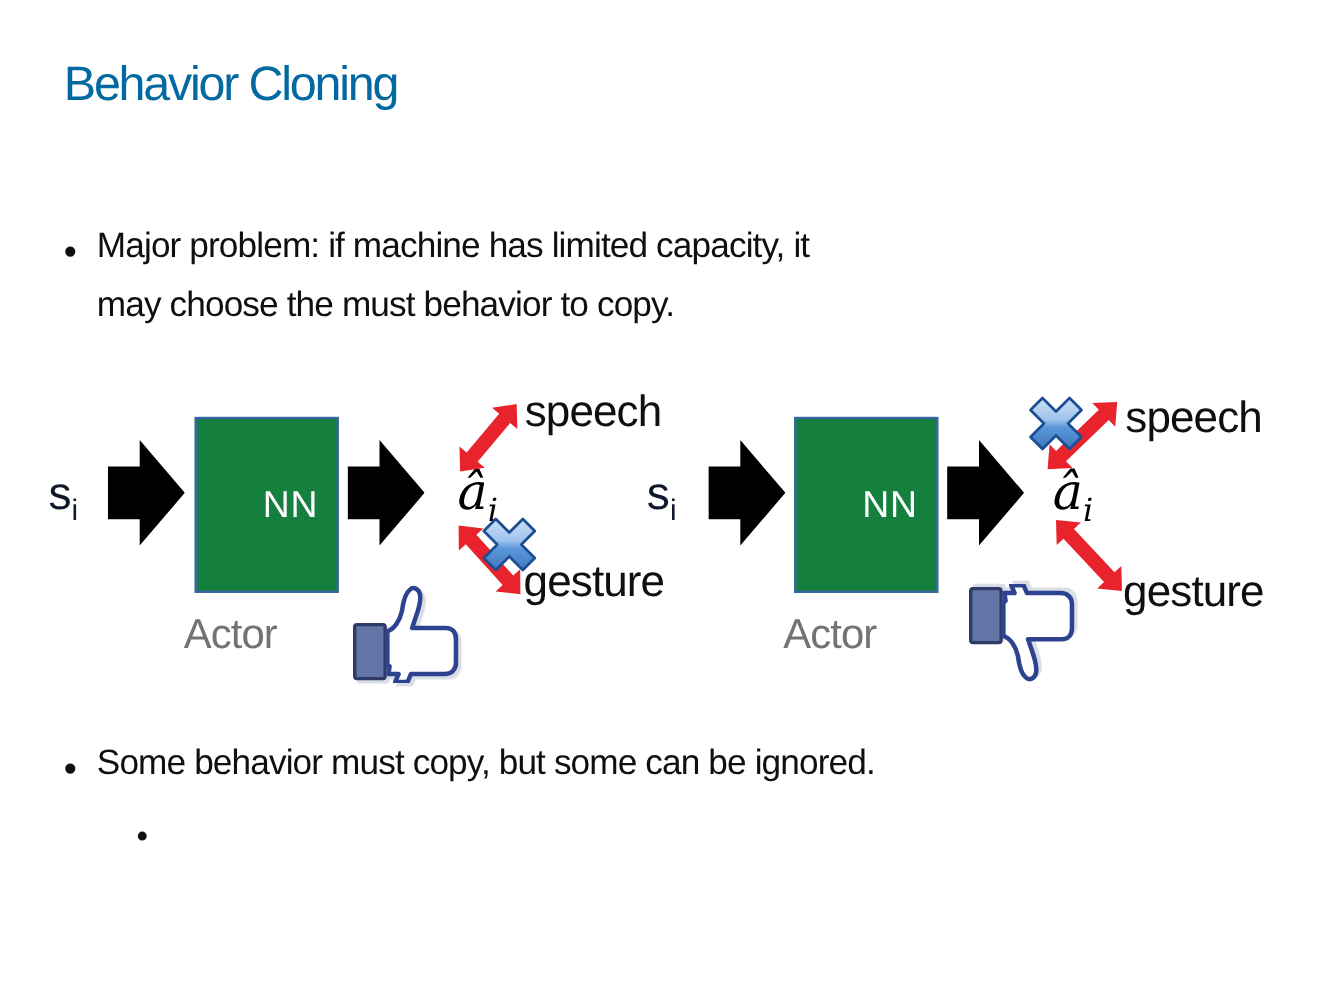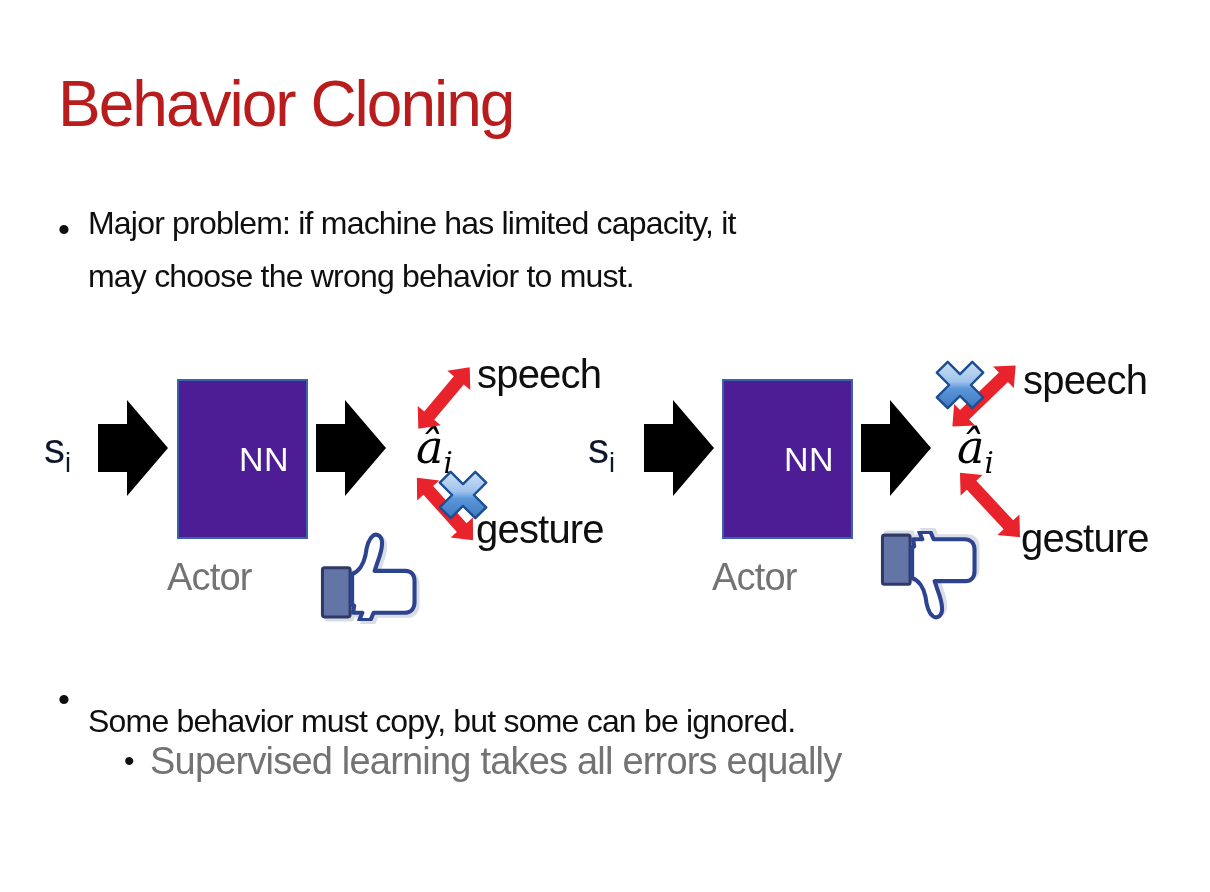--- a/index.html
+++ b/index.html
@@ -2,27 +2,27 @@
 <html><head>
 <meta charset="utf-8">
 <style>
   html,body{margin:0;padding:0;background:#888;}
   .slide{
     position:relative; width:1210px; height:892px; background:#ffffff;
     overflow:hidden; font-family:"Liberation Sans", sans-serif; color:#111;
   }
   .abs{position:absolute; white-space:nowrap;}
   .title{
-    font-size:64px; letter-spacing:-2px; color:#b91c1c; font-weight:400;margin-top:15px;
+    font-size:44px; letter-spacing:-2px; color:#0369a1; font-weight:400;
   }
   .body-line{font-size:32px; letter-spacing:-0.8px; color:#0f0f0f;}
   .sub-line{font-size:38px; letter-spacing:-0.8px; color:#737373;}
   .bullet-dot{font-size:34px; color:#0f0f0f;}
   .nn-box{
-    width:131px; height:160px; background:#4c1d95; border:2px solid #3A63A9;
+    width:131px; height:160px; background:#15803d; border:2px solid #3A63A9;
     box-sizing:border-box; display:flex; align-items:center; justify-content:center;padding-left:43px;
   }
   .nn-label{color:#ffffff; font-size:34px; letter-spacing:0.5px;}
   .state-label{font-size:42px; color:#0f172a;}
   .state-label sub{font-size:27px;}
   .math-label{font-family:"DejaVu Serif", serif; font-style:italic; font-size:46px; color:#000;margin-left:24px;}
   .math-label sub{font-size:29px;}
   .diagram-label{font-size:40px; letter-spacing:-0.8px; color:#0f0f0f;}
   .rot{transform-origin:center center;}
   svg{display:block;}
@@ -30,21 +30,21 @@
 </style>
 </head>
 <body>
 
 <div class="slide">
 
   <div class="abs title" style="left:58px; top:52px;">Behavior Cloning</div>
 
   <div class="abs bullet-dot" style="left:58px; top:210px;">•</div>
   <div class="abs body-line" style="left:88px; top:205px;">Major problem: if machine has limited capacity, it</div>
-  <div class="abs body-line" style="left:88px; top:258px;">may choose the wrong behavior to must.</div>
+  <div class="abs body-line" style="left:88px; top:258px;">may choose the must behavior to copy.</div>
 
   <div>
 
     <div class="abs state-label" style="left:44px; top:425px;"><span>s</span><sub>i</sub></div>
 
     <svg class="abs" style="left:98px; top:400px;" width="70" height="96" viewBox="0 0 70 96">
       <polygon points="0,24 29,24 29,0 70,48 29,96 29,72 0,72" fill="#000000"></polygon>
     </svg>
 
     <div class="abs nn-box" style="left:177px; top:379px;">
@@ -131,18 +131,17 @@
 
     <div class="abs sub-line" style="left:712px; top:556px;">Actor</div>
 
     <svg class="abs thumb-shadow" style="left:880px; top:531px; transform:scaleY(-1);" width="98" height="90" viewBox="0 0 95 88">
       <rect x="2" y="36" width="27" height="48" rx="2" stroke-width="3" stroke="#2F3B66" fill="#6375A6"></rect>
       <path d="M31,42 C37,40 42,33 44,24 C45,16 47,8 51,5 C54,2 59,4 60,9 C61,14 59,22 56,30 L53,39 L83,39 C89,39 92,43 92,49 L92,70 C92,76 88,80 82,80 L52,80 L49,87 L38,87 L41,80 L32,80 L33,73 L31,72 Z" stroke-width="4" stroke-linejoin="round" stroke="#2E4390" fill="#FFFFFF"></path>
     </svg>
   </div>
 
   <div class="abs bullet-dot" style="left:58px; top:680px;">•</div>
-  <div class="abs body-line" style="left:88px; top:675px;margin-top:28px;">Some behavior must copy, but some can be ignored.</div>
+  <div class="abs body-line" style="left:88px; top:675px;">Some behavior must copy, but some can be ignored.</div>
 
   <div class="abs bullet-dot" style="left:124px; top:744px; font-size:30px;">•</div>
-  <div class="abs sub-line" style="left:150px; top:740px;">Supervised learning takes all errors equally</div>
 
 </div>
 
 </body></html>

